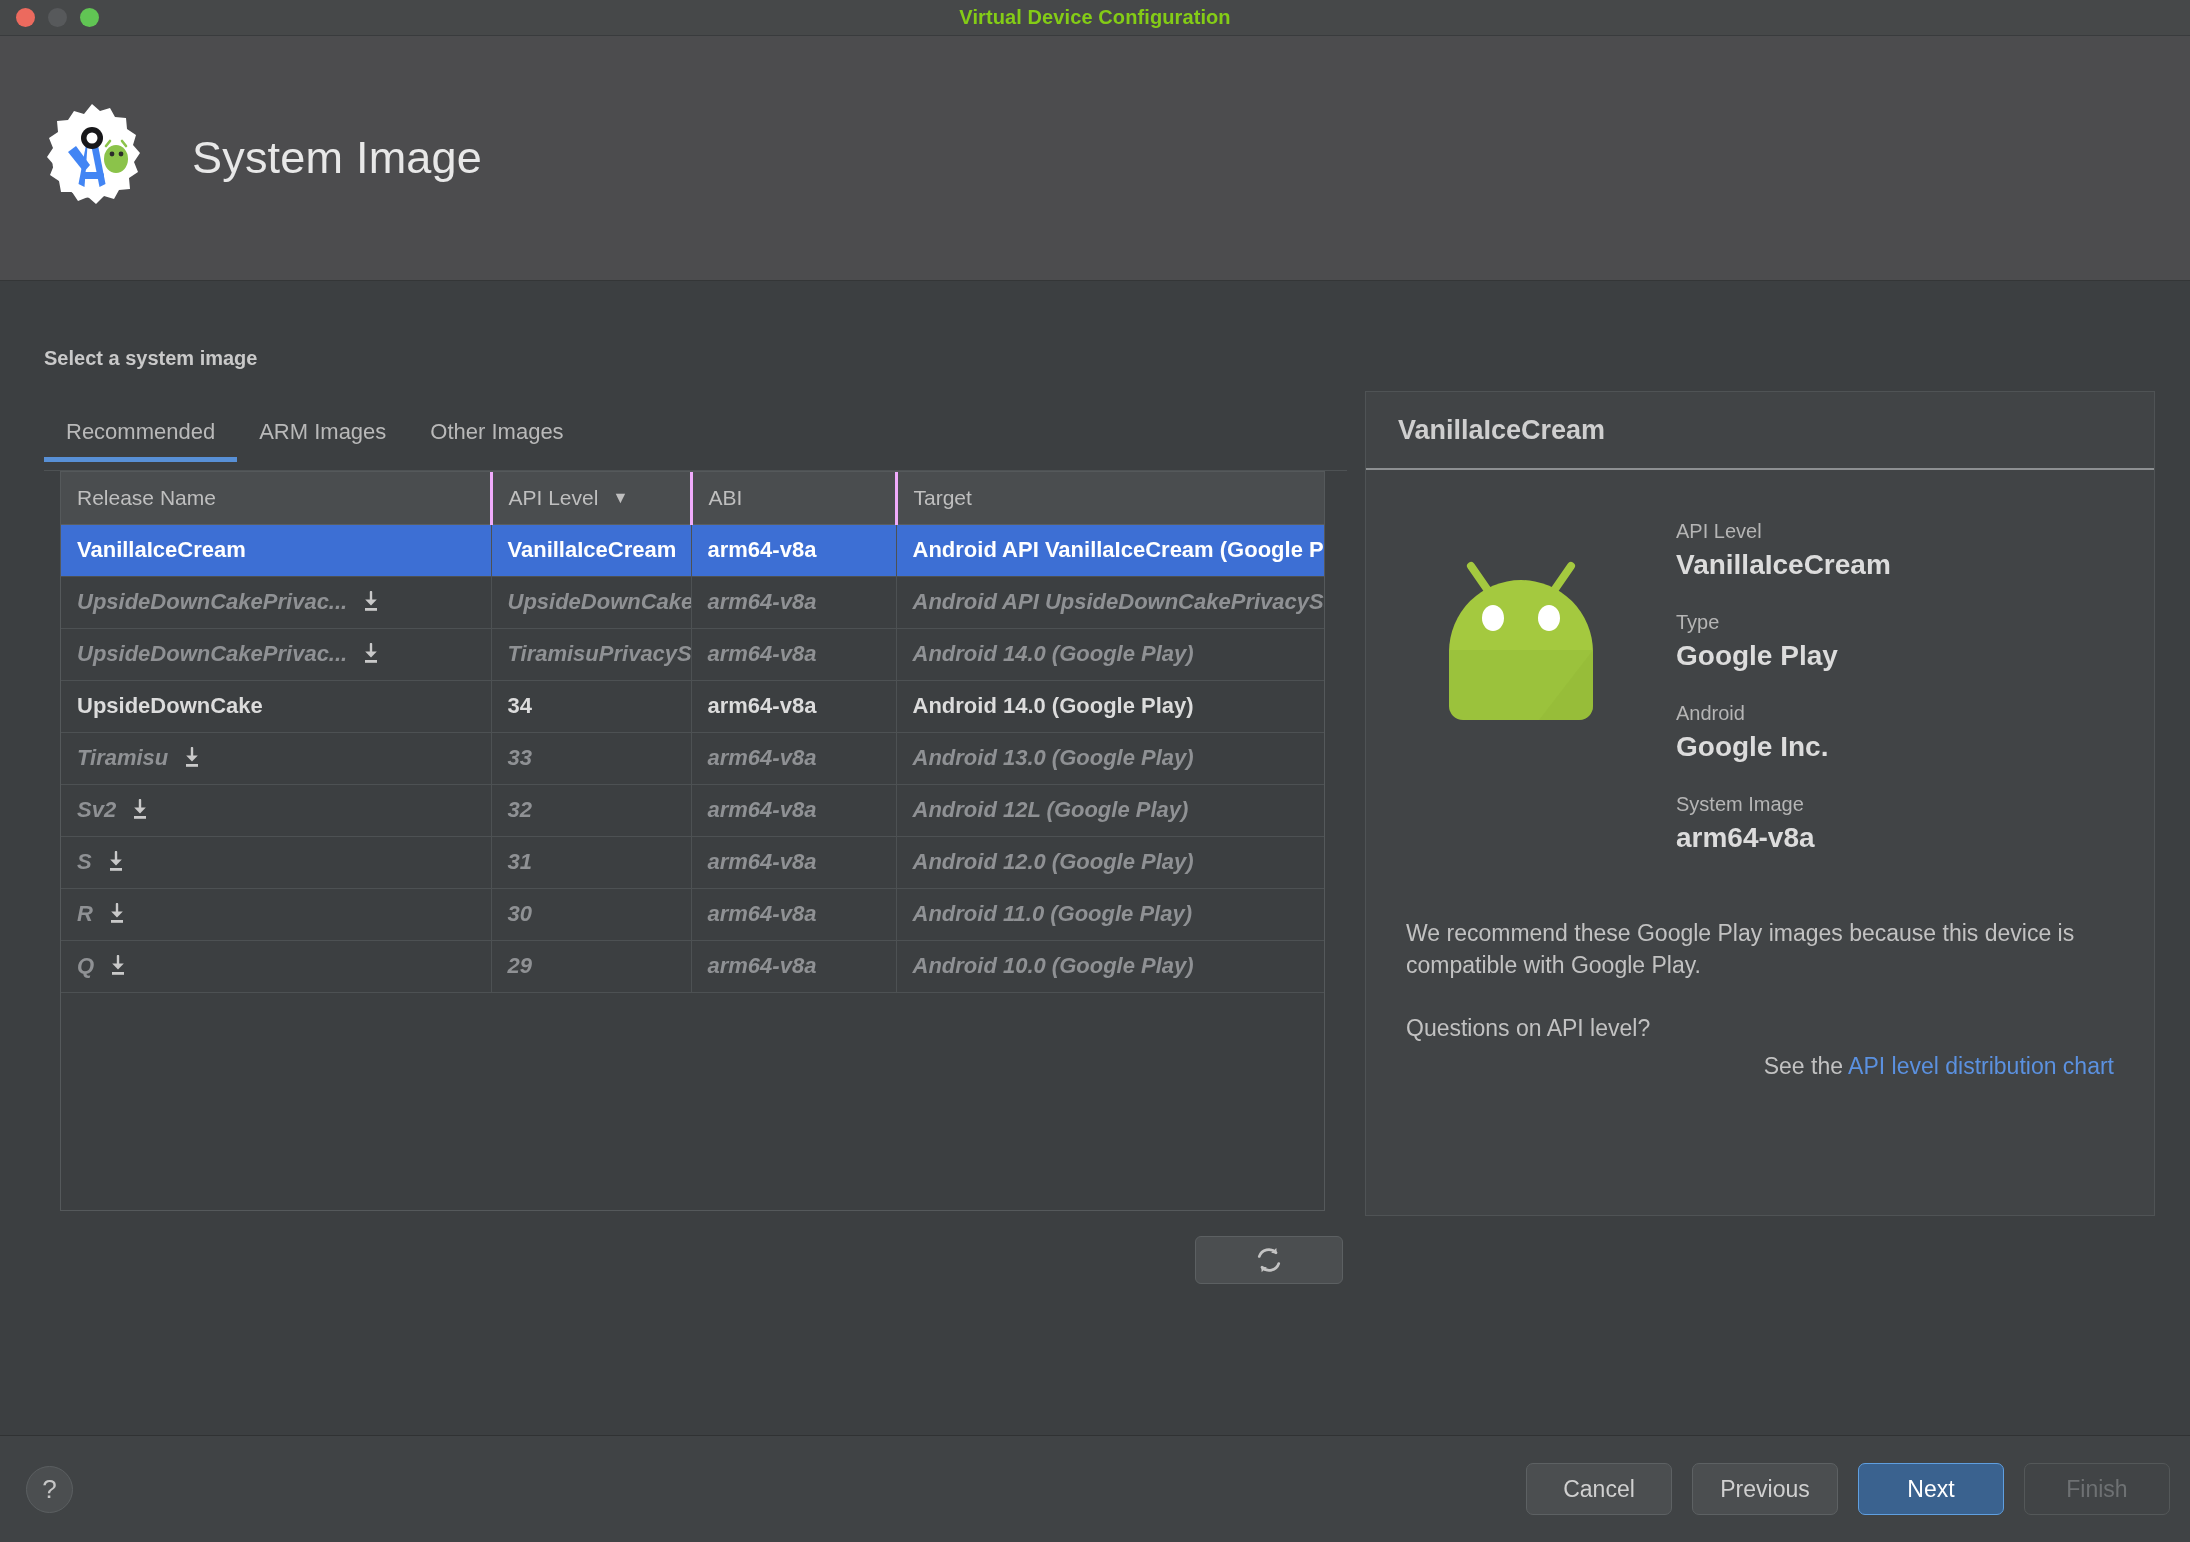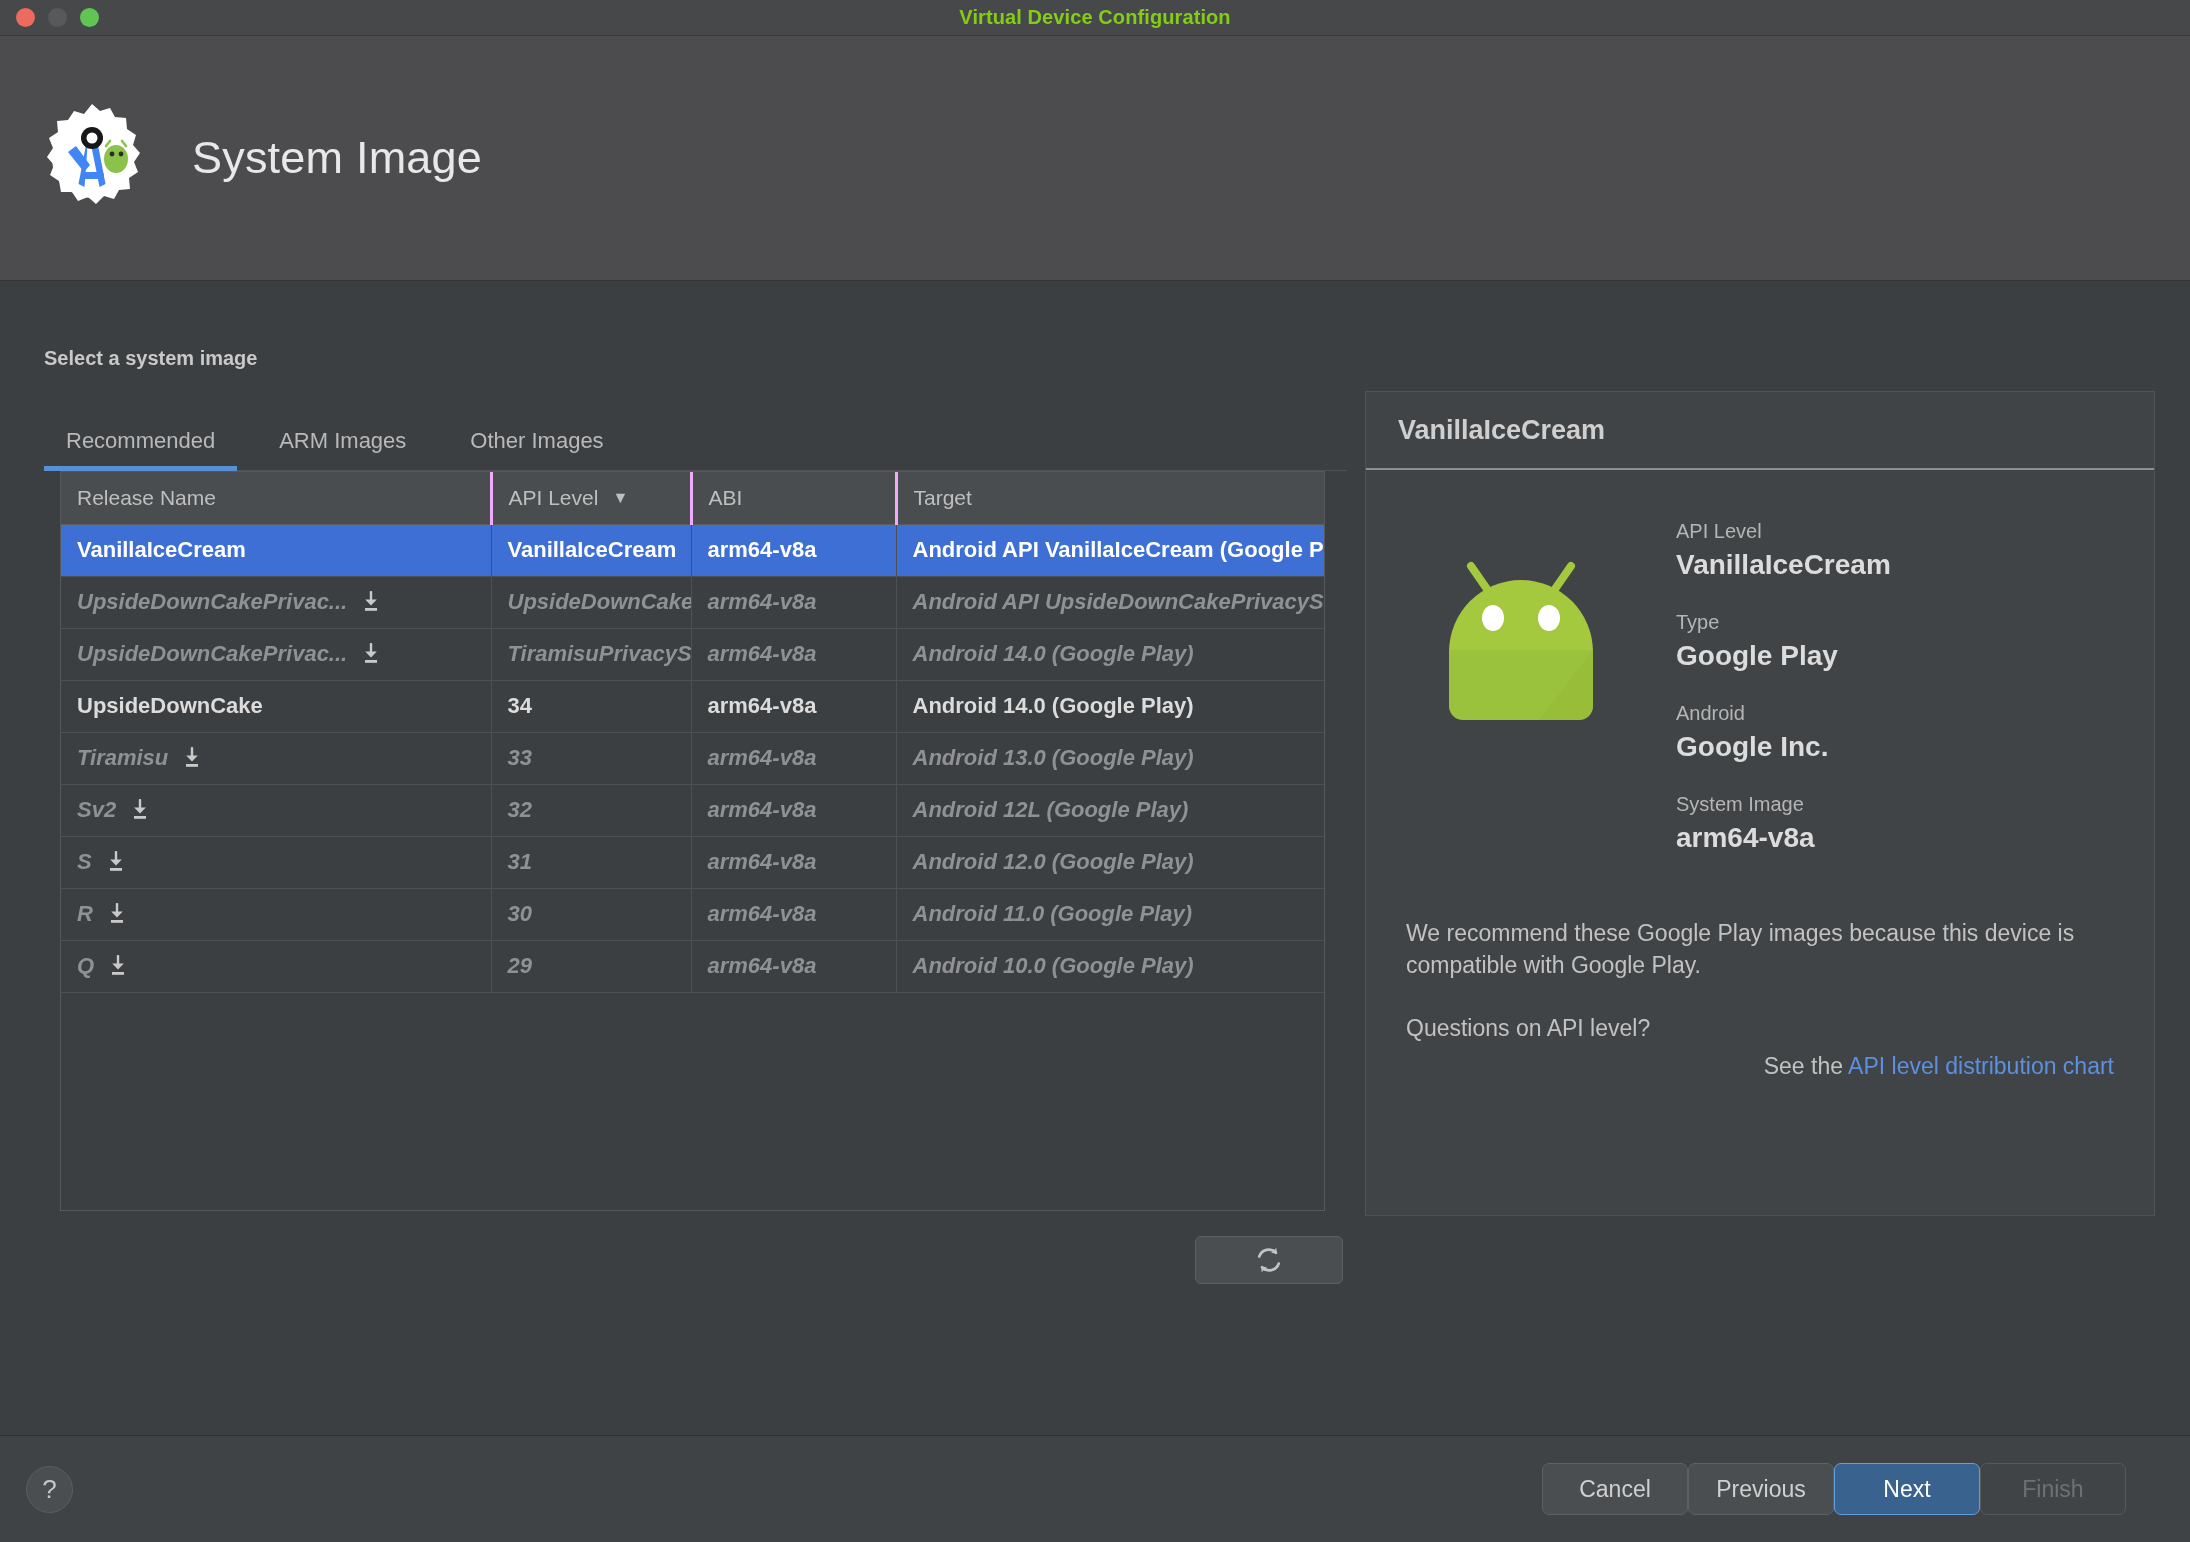--- a/index.html
+++ b/index.html
@@ -90,24 +90,23 @@
     color: #c9c9c9;
   }
 
   
   .tabs {
     position: absolute;
     left: 44px;
     top: 128px;
     width: 1303px;
     display: flex;
-    align-items: flex-end;
+    align-items: center;
     border-bottom: 1px solid #4e5254;
     height: 62px;
-    gap: 20px;
   }
   .tab {
     font-size: 22px;
     color: #b9b9b9;
     padding: 0 22px 16px 22px;
     position: relative;
     cursor: default;
     white-space: nowrap;
   }
   .tab.active::after {
@@ -282,21 +281,21 @@
     background: #4b4e50;
     border: 1px solid #5b5f61;
     color: #c6c6c6;
     font-size: 26px;
     display: flex;
     align-items: center;
     justify-content: center;
     cursor: default;
   }
   .footer-spacer { flex: 1; }
-  .btn-row { display: flex; padding-right: 64px; }
+  .btn-row { display: flex; gap: 20px; padding-right: 20px; }
   .btn {
     min-width: 146px;
     height: 52px;
     padding: 0 22px;
     border-radius: 7px;
     background: #4b4e50;
     border: 1px solid #5d6163;
     color: #d0d0d0;
     font-size: 23px;
     display: flex;

